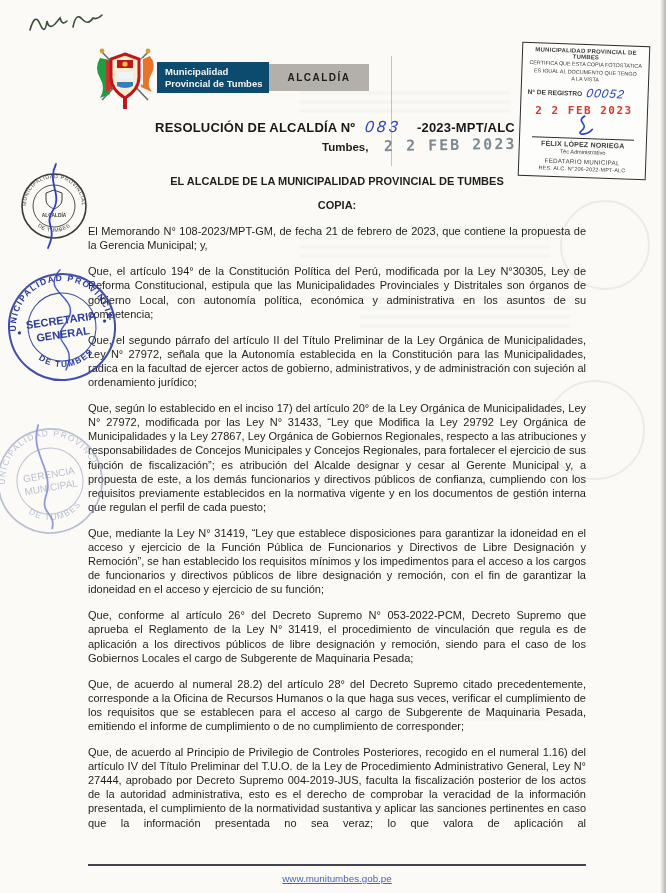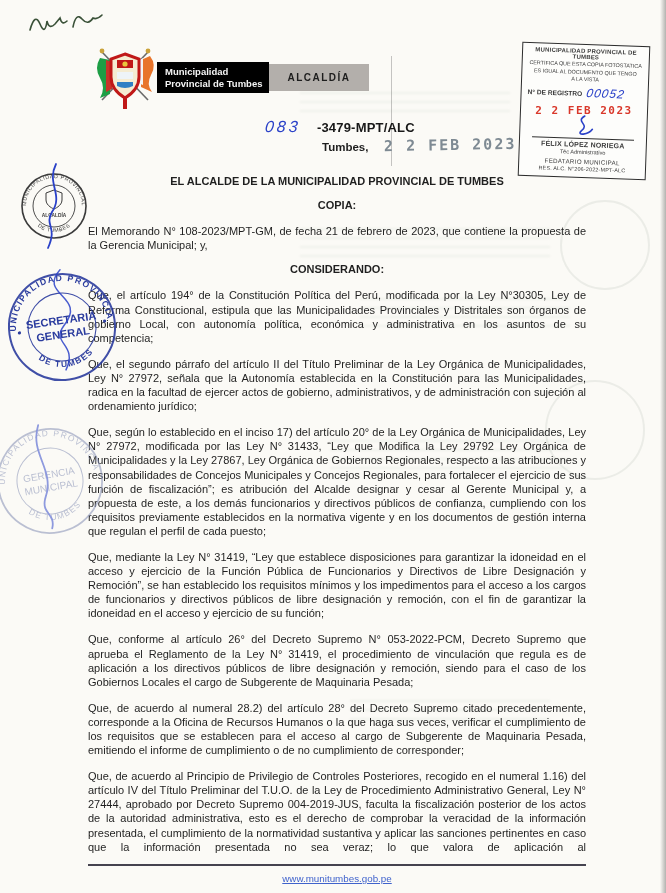--- a/index.html
+++ b/index.html
@@ -10,21 +10,21 @@
   }
   
   .edge-right{position:absolute;right:0;top:0;width:6px;height:100%;
     background:linear-gradient(to right,rgba(0,0,0,0),rgba(90,90,88,.45));}
   .crease{position:absolute;left:391px;top:56px;width:1px;height:110px;background:rgba(70,70,70,.3);}
   .bleed{position:absolute;filter:blur(1px);opacity:.5;pointer-events:none;
     background:repeating-linear-gradient(180deg,rgba(120,150,122,.18) 0 2px,rgba(0,0,0,0) 2px 9px);}
   .ghost-circle{position:absolute;border:2px solid rgba(140,155,140,.14);border-radius:50%;pointer-events:none;}
 
   
-  .org-box{position:absolute;left:157px;top:62px;width:98px;height:24px;background:#000000;
+  .org-box{position:absolute;left:157px;top:62px;width:98px;height:24px;background:#0c4a6e;
     color:#f4f4f4;font-weight:bold;font-size:9.5px;line-height:11.5px;padding:4px 6px 3px 8px;}
   .dept-box{position:absolute;left:269px;top:64px;width:100px;height:27px;background:#b3afab;
     color:#1d1d1d;font-weight:bold;font-size:10px;letter-spacing:1.5px;
     display:flex;align-items:center;justify-content:center;}
   .crest{position:absolute;left:90px;top:42px;}
 
   
   .certbox{position:absolute;left:520px;top:44px;width:128px;height:134px;
     border:1.6px solid #2c2c2c;transform:rotate(2deg);background:rgba(255,255,255,.55);
     text-align:center;padding:3px 4px;box-sizing:border-box;color:#3a3a3a;}
@@ -128,31 +128,31 @@
     <path d="M18,1 C 8,7 24,9 15,16 C 10,21 22,20 26,14" fill="none" stroke="#2a41c8" stroke-width="1.6" stroke-linecap="round"></path>
   </svg>
   <div class="rule"></div>
   <div class="name">FÉLIX LÓPEZ NORIEGA</div>
   <div class="title">Téc Administrativo</div>
   <div class="role">FEDATARIO MUNICIPAL</div>
   <div class="res">RES. ALC. N°206-2022-MPT-ALC</div>
 </div>
 
 <div class="title-row">
+  <span class="title-label">RESOLUCIÓN DE ALCALDÍA Nº</span>
   <span class="title-number">083</span>
-  <span class="title-suffix">-3479-MPT/ALC</span>
+  <span class="title-suffix">-2023-MPT/ALC</span>
 </div>
 <div class="city">Tumbes,</div>
 <div class="graydate">2 2 FEB 2023</div>
 
 <div class="doc-body">
   <div class="hd">EL ALCALDE DE LA MUNICIPALIDAD PROVINCIAL DE TUMBES</div>
   <div class="hd">COPIA:</div>
   <p><span>El Memorando N° 108-2023/MPT-GM, de fecha 21 de febrero de 2023, que contiene la propuesta de la Gerencia Municipal; y,</span></p>
-  <div class="hd">CONSIDERANDO:</div>
   <p><span>Que, el artículo 194° de la Constitución Política del Perú, modificada por la Ley N°30305, Ley de Reforma Constitucional, estipula que las Municipalidades Provinciales y Distritales son órganos de gobierno Local, con autonomía política, económica y administrativa en los asuntos de su competencia;</span></p>
   <p><span>Que, el segundo párrafo del artículo II del Título Preliminar de la Ley Orgánica de Municipalidades, Ley N° 27972, señala que la Autonomía establecida en la Constitución para las Municipalidades, radica en la facultad de ejercer actos de gobierno, administrativos, y de administración con sujeción al ordenamiento jurídico;</span></p>
   <p><span>Que, según lo establecido en el inciso 17) del artículo 20° de la Ley Orgánica de Municipalidades, Ley N° 27972, modificada por las Ley N° 31433, </span><span class="it">“Ley que Modifica la Ley 29792 Ley Orgánica de Municipalidades y la Ley 27867, Ley Orgánica de Gobiernos Regionales, respecto a las atribuciones y responsabilidades de Concejos Municipales y Concejos Regionales, para fortalecer el ejercicio de sus función de fiscalización”</span><span>; es atribución del Alcalde designar y cesar al Gerente Municipal y, a propuesta de este, a los demás funcionarios y directivos públicos de confianza, cumpliendo con los requisitos previamente establecidos en la normativa vigente y en los documentos de gestión interna que regulan el perfil de cada puesto;</span></p>
   <p><span>Que, mediante la Ley N° 31419, </span><span class="it">“Ley que establece disposiciones para garantizar la idoneidad en el acceso y ejercicio de la Función Pública de Funcionarios y Directivos de Libre Designación y Remoción”,</span><span> se han establecido los requisitos mínimos y los impedimentos para el acceso a los cargos de funcionarios y directivos públicos de libre designación y remoción, con el fin de garantizar la idoneidad en el acceso y ejercicio de su función;</span></p>
   <p><span>Que, conforme al artículo 26° del Decreto Supremo N° 053-2022-PCM, Decreto Supremo que aprueba el Reglamento de la Ley N° 31419, el procedimiento de vinculación que regula es de aplicación a los directivos públicos de libre designación y remoción, siendo para el caso de los Gobiernos Locales el cargo de Subgerente de Maquinaria Pesada;</span></p>
   <p><span>Que, de acuerdo al numeral 28.2) del artículo 28° del Decreto Supremo citado precedentemente, corresponde a la Oficina de Recursos Humanos o la que haga sus veces, verificar el cumplimiento de los requisitos que se establecen para el acceso al cargo de Subgerente de Maquinaria Pesada, emitiendo el informe de cumplimiento o de no cumplimiento de corresponder;</span></p>
   <p class="last-just"><span>Que, de acuerdo al Principio de Privilegio de Controles Posteriores, recogido en el numeral 1.16) del artículo IV del Título Preliminar del T.U.O. de la Ley de Procedimiento Administrativo General, Ley N° 27444, aprobado por Decreto Supremo 004-2019-JUS, faculta la fiscalización posterior de los actos de la autoridad administrativa, esto es el derecho de comprobar la veracidad de la información presentada, el cumplimiento de la normatividad sustantiva y aplicar las sanciones pertinentes en caso que la información presentada no sea veraz; lo que valora de aplicación al</span></p>
 </div>
 
 <svg class="stamp st-seal" width="78" height="96" viewBox="0 0 78 96">

